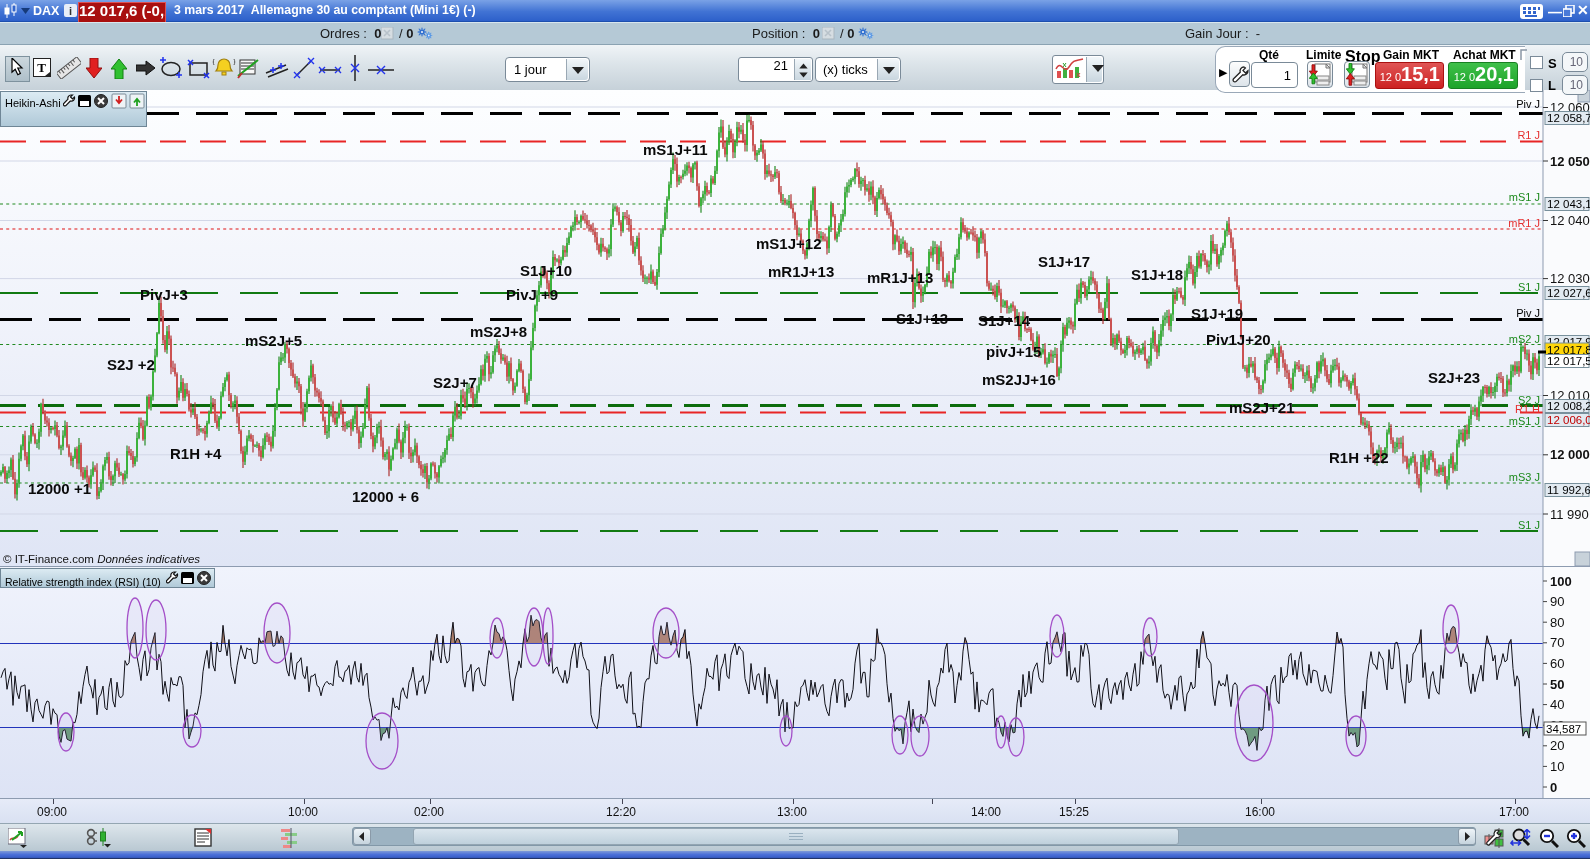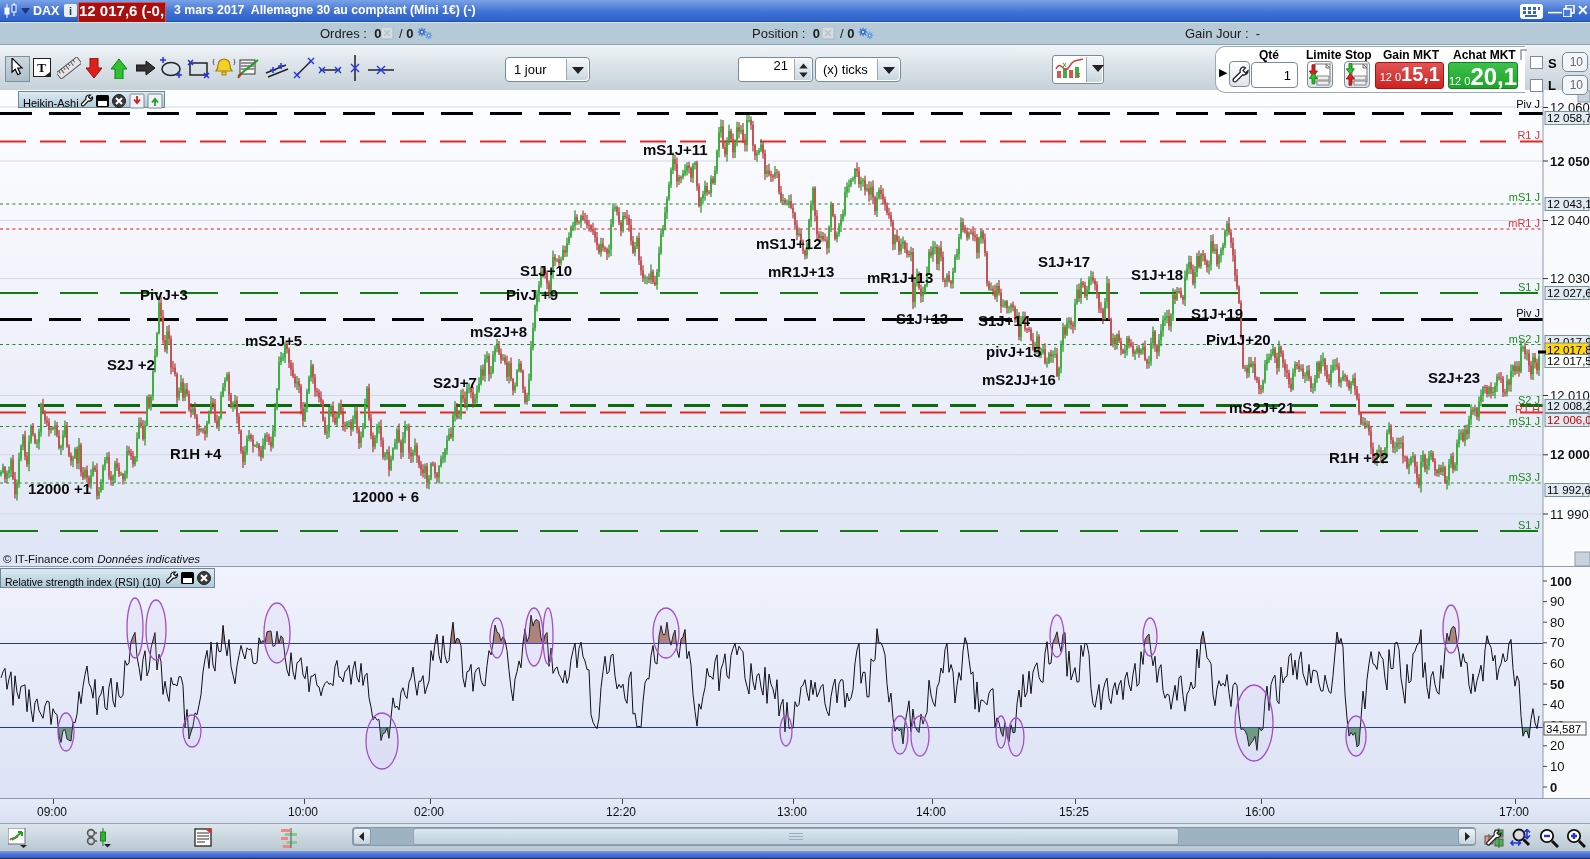--- a/index.html
+++ b/index.html
@@ -1,20 +1,20 @@
 <!DOCTYPE html>
 <html><head><meta charset="utf-8"><title>t</title><style>
 *{margin:0;padding:0;box-sizing:border-box}
 body{font-family:"Liberation Sans",sans-serif}
 #root{position:relative;width:1590px;height:859px;background:#14b8a6;overflow:hidden}
 .abs{position:absolute}
 #titlebar{left:0;top:0;width:1590px;height:22px;background:linear-gradient(#7aa2e6,#4173d4 55%,#2d60ca);border-bottom:1px solid #1d4fae;color:#fff;font-size:13px;font-weight:bold}
 #row2{left:0;top:22px;width:1590px;height:23px;background:#b5c9d6;border-top:1px solid #d9e6ee;border-bottom:1px solid #8aa2b2;font-size:13px;color:#1a1a1a}
 #toolbar{left:0;top:45px;width:1590px;height:45px;background:linear-gradient(#f0f4f7,#dde5ea 40%,#c6d1d9)}
-#htab{left:18px;top:91px;width:147px;height:17px;background:linear-gradient(#dcebf3,#b0c9d8);border:1px solid #6f8696;font-size:13px;color:#000;line-height:17px}
+#htab{left:0;top:91px;width:147px;height:36px;background:linear-gradient(#dcebf3,#b0c9d8);border:1px solid #6f8696;font-size:13px;color:#000;line-height:17px}
 #rtab{left:0;top:568px;width:215px;height:20px;background:linear-gradient(#dcebf3,#b0c9d8);border:1px solid #6f8696;font-size:13px;color:#000;line-height:18px}
 #sep1{left:0;top:566px;width:1590px;height:1px;background:#8d9bb0}
 #taxis{left:0;top:798px;width:1590px;height:25px;background:linear-gradient(#e6ebf8,#d9e1f2);border-top:1px solid #8d9bb0;font-size:12px;color:#111}
 #bbar{left:0;top:823px;width:1590px;height:28px;background:linear-gradient(#dde6ec,#b9c8d2);border-top:1px solid #94a6b2}
 #bstrip{left:0;top:851px;width:1590px;height:8px;background:linear-gradient(#7e9ad8,#4a6fd8 45%,#3a5fc8 80%,#16203a)}
 .tl{position:absolute;white-space:nowrap}
 .ddl{position:absolute;background:#fff;border:1px solid #7a8a98;border-radius:4px;font-size:13px;color:#000}
 .ddb{position:absolute;right:1px;top:1px;bottom:1px;width:22px;background:linear-gradient(#f2f7fa,#c9d6df);border-left:1px solid #9aa8b4;border-radius:0 3px 3px 0}
 .ddb:after{content:"";position:absolute;left:5px;top:8px;border:6px solid transparent;border-top:7px solid #222;border-bottom:0}
 .tick{position:absolute;width:1px;height:5px;background:#445;top:0}
@@ -223,35 +223,35 @@
 <span class="ddl" style="left:1307px;top:61px;width:26px;height:27px;background:linear-gradient(#fdfdfd,#dde4ea);z-index:7">
       <span class="icon" style="left:1px;top:1px"><svg width="22" height="24" viewBox="0 0 22 24">
           <rect x="6" y="1" width="15" height="18" fill="#fff" stroke="#777"></rect>
           <path d="M17 1l4 4h-4z" fill="#ddd" stroke="#777"></path>
           <rect x="8" y="13" width="12" height="4" fill="#eee" stroke="#888"></rect>
           <rect x="8" y="18" width="12" height="4" fill="#eee" stroke="#888"></rect>
           <path d="M5 2v7h-3l4.5 6L11 9H8V2z" fill="#e02020" stroke="#901010" transform="translate(-1.5 0) scale(0.9)"></path>
           <path d="M5 22v-6H2l4.5-6L11 16H8v6z" fill="#30c030" stroke="#108010" transform="translate(-1.5 1) scale(0.9)"></path>
         </svg></span>
     </span>
-<span class="tl" style="left:1345px;top:48px;font-size:12px;font-weight:bold;color:#000;z-index:7">Stop</span>
+<span class="tl" style="left:1345px;top:48px;font-size:16px;font-weight:bold;color:#000;z-index:7">Stop</span>
 <span class="ddl" style="left:1344px;top:61px;width:26px;height:27px;background:linear-gradient(#fdfdfd,#dde4ea);z-index:7">
       <span class="icon" style="left:1px;top:1px"><svg width="22" height="24" viewBox="0 0 22 24">
           <rect x="6" y="1" width="15" height="18" fill="#fff" stroke="#777"></rect>
           <path d="M17 1l4 4h-4z" fill="#ddd" stroke="#777"></path>
           <rect x="8" y="13" width="12" height="4" fill="#eee" stroke="#888"></rect>
           <rect x="8" y="18" width="12" height="4" fill="#eee" stroke="#888"></rect>
           <path d="M5 1v6H2l4.5 6L11 7H8V1z" fill="#30c030" stroke="#108010" transform="translate(-1.5 -0.5) scale(0.9)"></path>
           <path d="M5 23v-7H2l4.5-6L11 16H8v7z" fill="#e02020" stroke="#901010" transform="translate(-1.5 1.5) scale(0.9)"></path>
         </svg></span>
     </span>
 <span class="tl" style="left:1383px;top:48px;font-size:12px;font-weight:bold;color:#000;z-index:7">Gain MKT</span>
 <span class="tl" style="left:1453px;top:48px;font-size:12px;font-weight:bold;color:#000;z-index:7">Achat MKT</span>
 <span class="tl" style="z-index:7;left:1375px;top:62px;width:69px;height:27px;background:linear-gradient(#e05555,#c22) ;border:1px solid #a11;border-radius:3px;color:#fff;text-align:right;padding-right:3px"><span style="font-size:11px">12 0</span><span style="font-size:20px;font-weight:bold">15,1</span></span>
-<span class="tl" style="z-index:7;left:1448px;top:62px;width:70px;height:27px;background:linear-gradient(#3fc04a,#1da32a);border:1px solid #188022;border-radius:3px;color:#fff;text-align:right;padding-right:3px"><span style="font-size:11px">12 0</span><span style="font-size:24px;font-weight:bold">20,1</span></span>
+<span class="tl" style="z-index:7;left:1448px;top:62px;width:70px;height:27px;background:linear-gradient(#3fc04a,#1da32a);border:1px solid #188022;border-radius:3px;color:#fff;text-align:right;padding-right:3px"><span style="font-size:11px">12 0</span><span style="font-size:20px;font-weight:bold">20,1</span></span>
 <svg class="abs" style="left:1520px;top:49px;z-index:7" width="8" height="12">
       <path d="M1 11V1h6" fill="none" stroke="#8a97a5" stroke-width="1.5"></path>
     </svg>
 <span class="ddl" style="left:1530px;top:56px;width:13px;height:13px;border-radius:0;z-index:7"></span>
 <span class="tl" style="left:1548px;top:56px;font-size:13px;font-weight:bold;z-index:7">S</span>
 <span class="ddl" style="z-index:7;left:1562px;top:52px;width:26px;height:20px;border-radius:5px;background:#f4f7f9">
       <span style="position:absolute;right:4px;top:2px;color:#667;font-size:12px">10</span>
     </span>
 <span class="ddl" style="left:1530px;top:79px;width:13px;height:13px;border-radius:0;z-index:7"></span>
 <span class="tl" style="left:1548px;top:78px;font-size:13px;font-weight:bold;z-index:7">L</span>
@@ -480,21 +480,21 @@
       <span class="tl" style="left:37px;top:6px">09:00</span>
       <span class="tick" style="left:304px"></span>
       <span class="tl" style="left:288px;top:6px">10:00</span>
       <span class="tick" style="left:430px"></span>
       <span class="tl" style="left:414px;top:6px">02:00</span>
       <span class="tick" style="left:622px"></span>
       <span class="tl" style="left:606px;top:6px">12:20</span>
       <span class="tick" style="left:793px"></span>
       <span class="tl" style="left:777px;top:6px">13:00</span>
       <span class="tick" style="left:932px"></span>
-      <span class="tl" style="left:916px;top:6px">14:00</span>
+      <span class="tl" style="left:971px;top:6px">14:00</span>
       <span class="tick" style="left:1075px"></span>
       <span class="tl" style="left:1059px;top:6px">15:25</span>
       <span class="tick" style="left:1261px"></span>
       <span class="tl" style="left:1245px;top:6px">16:00</span>
       <span class="tick" style="left:1515px"></span>
       <span class="tl" style="left:1499px;top:6px">17:00</span>
     </div>
     <div id="bbar" class="abs">
 <span class="icon" style="left:8px;top:4px"><svg width="20" height="20" viewBox="0 0 20 20">
           <rect x="0" y="0" width="17" height="16" fill="#fff" stroke="#667"></rect>

